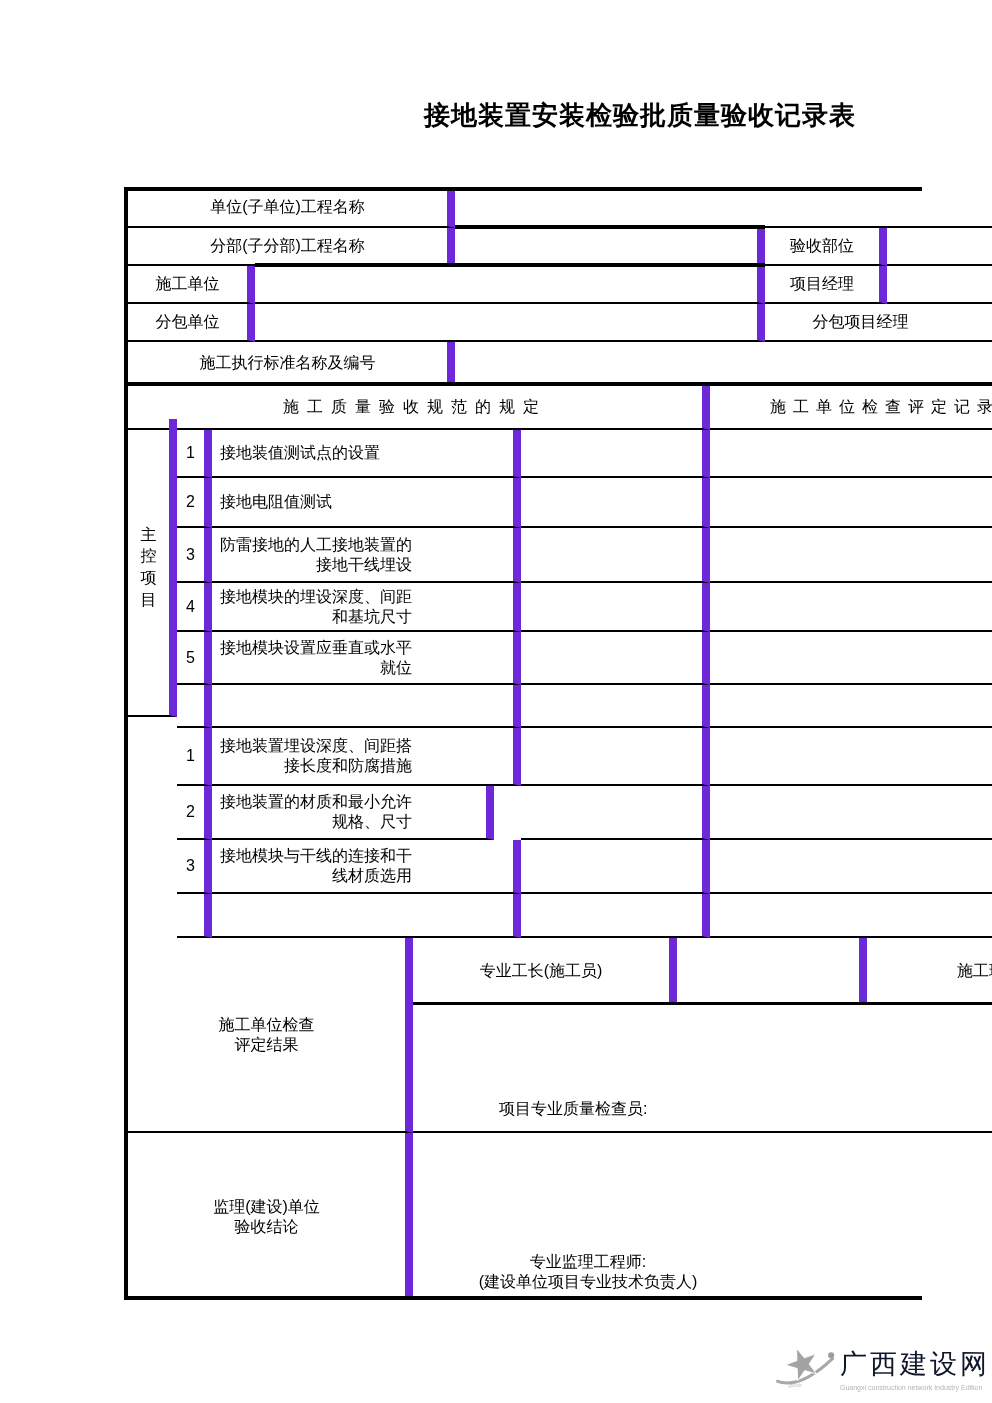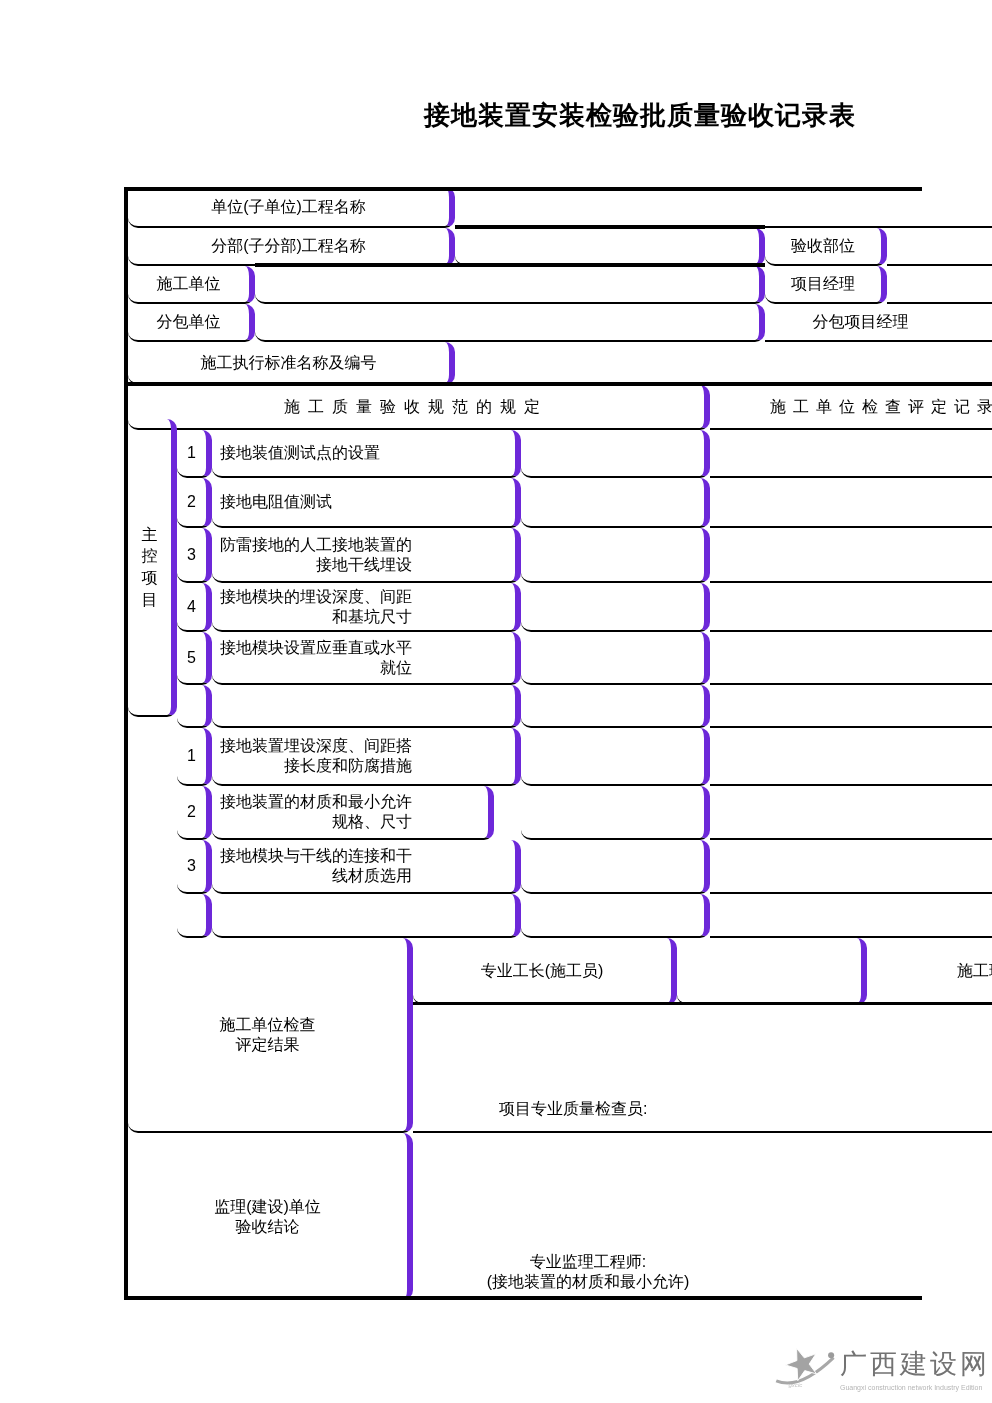--- a/index.html
+++ b/index.html
@@ -15,30 +15,30 @@
   }
   .form{
     position:absolute;left:124px;top:187px;width:864px;height:1113px;
     border-left:4px solid #000;overflow:hidden;
   }
   .cell{
     position:absolute;box-sizing:border-box;display:flex;
     align-items:center;justify-content:center;text-align:center;
     font-size:16px;line-height:1.25;white-space:pre-line;
   }
-  .br{border-right:6px solid #6d28d9;border-radius:10px;}
+  .br{border-right:8px solid #6d28d9;}
   .bb{border-bottom:2px solid #000;}
   .left{justify-content:flex-start;text-align:right;padding-left:8px;}
   .vert span{display:inline-block;width:1em;word-break:break-all;line-height:1.35;}
   .spread{letter-spacing:8px;}
   .thick{position:absolute;background:#000;}
   .sig-bottom{align-items:flex-end;}
   .watermark{position:absolute;left:775px;top:1336px;width:215px;height:64px;display:flex;align-items:center;}
   .wm-text{display:flex;flex-direction:column;margin-left:4px;}
-  .wm-name{font-size:27px;color:#737373;letter-spacing:3px;white-space:nowrap;}
+  .wm-name{font-size:27px;color:#0f172a;letter-spacing:3px;white-space:nowrap;}
   .wm-sub{font-size:7px;color:#b5b5b5;margin-top:2px;white-space:nowrap;}
 </style>
 </head>
 <body>
 
 <div class="page-title">接地装置安装检验批质量验收记录表</div>
 
 <div class="form">
 
   <div class="cell br bb" style="left:0;top:0;width:327px;height:41px">单位(子单位)工程名称</div>
@@ -127,21 +127,21 @@
 评定结果</div>
   <div class="cell br bb" style="left:285px;top:751px;width:264px;height:67px">专业工长(施工员)</div>
   <div class="cell br bb" style="left:549px;top:751px;width:190px;height:67px"></div>
   <div class="cell bb" style="left:739px;top:751px;width:260px;height:67px">施工班组长</div>
   <div class="cell bb sig-bottom" style="left:285px;top:818px;width:579px;height:128px;justify-content:flex-start;padding-left:86px;padding-bottom:12px">项目专业质量检查员:</div>
 
   <div class="cell br" style="left:0;top:946px;width:285px;height:167px">监理(建设)单位
 验收结论</div>
   <div class="cell sig-bottom" style="left:285px;top:946px;width:579px;height:167px;justify-content:flex-start">
     <div style="margin-left:30px;width:290px;text-align:center;padding-bottom:8px;white-space:pre-line">专业监理工程师:
-(接地装置的材质和最小允许)</div>
+(建设单位项目专业技术负责人)</div>
   </div>
 
   <div class="thick" style="left:0;top:0;width:794px;height:4px"></div>
   <div class="thick" style="left:0;top:1109px;width:794px;height:4px"></div>
   <div class="thick" style="left:327px;top:38px;width:310px;height:4px"></div>
   <div class="thick" style="left:127px;top:76px;width:510px;height:4px"></div>
   <div class="thick" style="left:0;top:195px;width:864px;height:4px"></div>
   <div class="thick" style="left:285px;top:815px;width:579px;height:3px"></div>
 </div>
 

